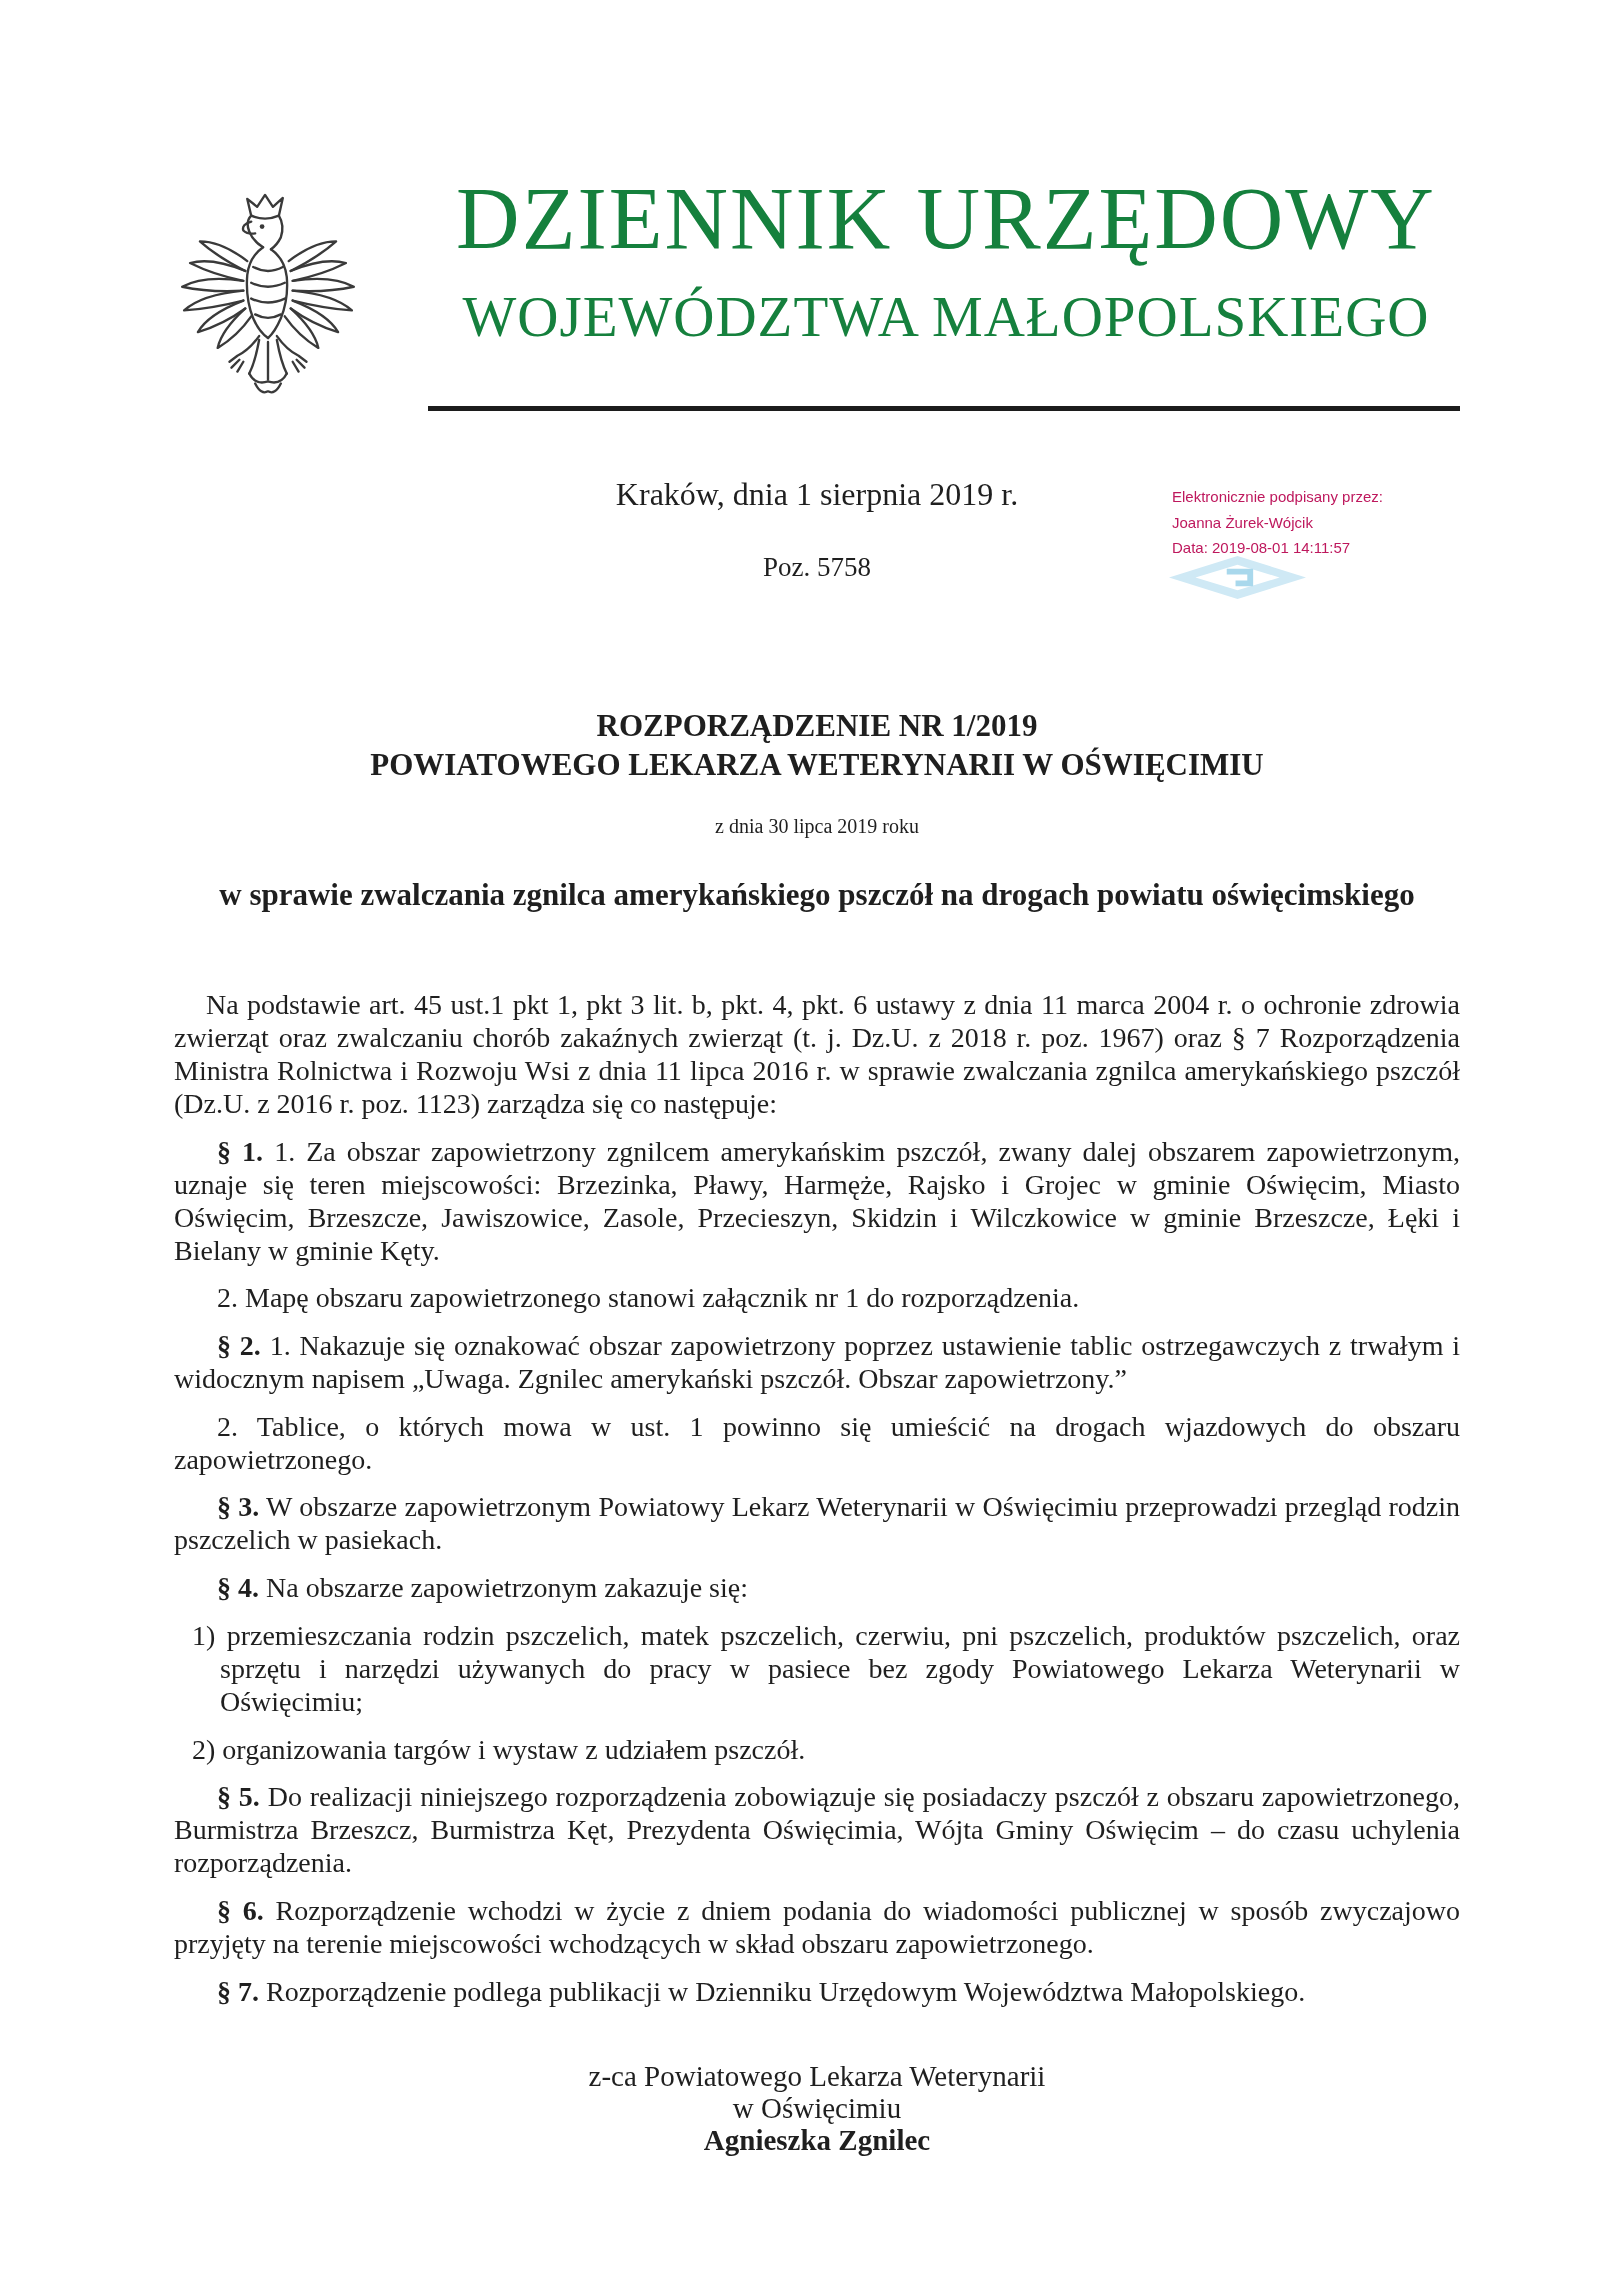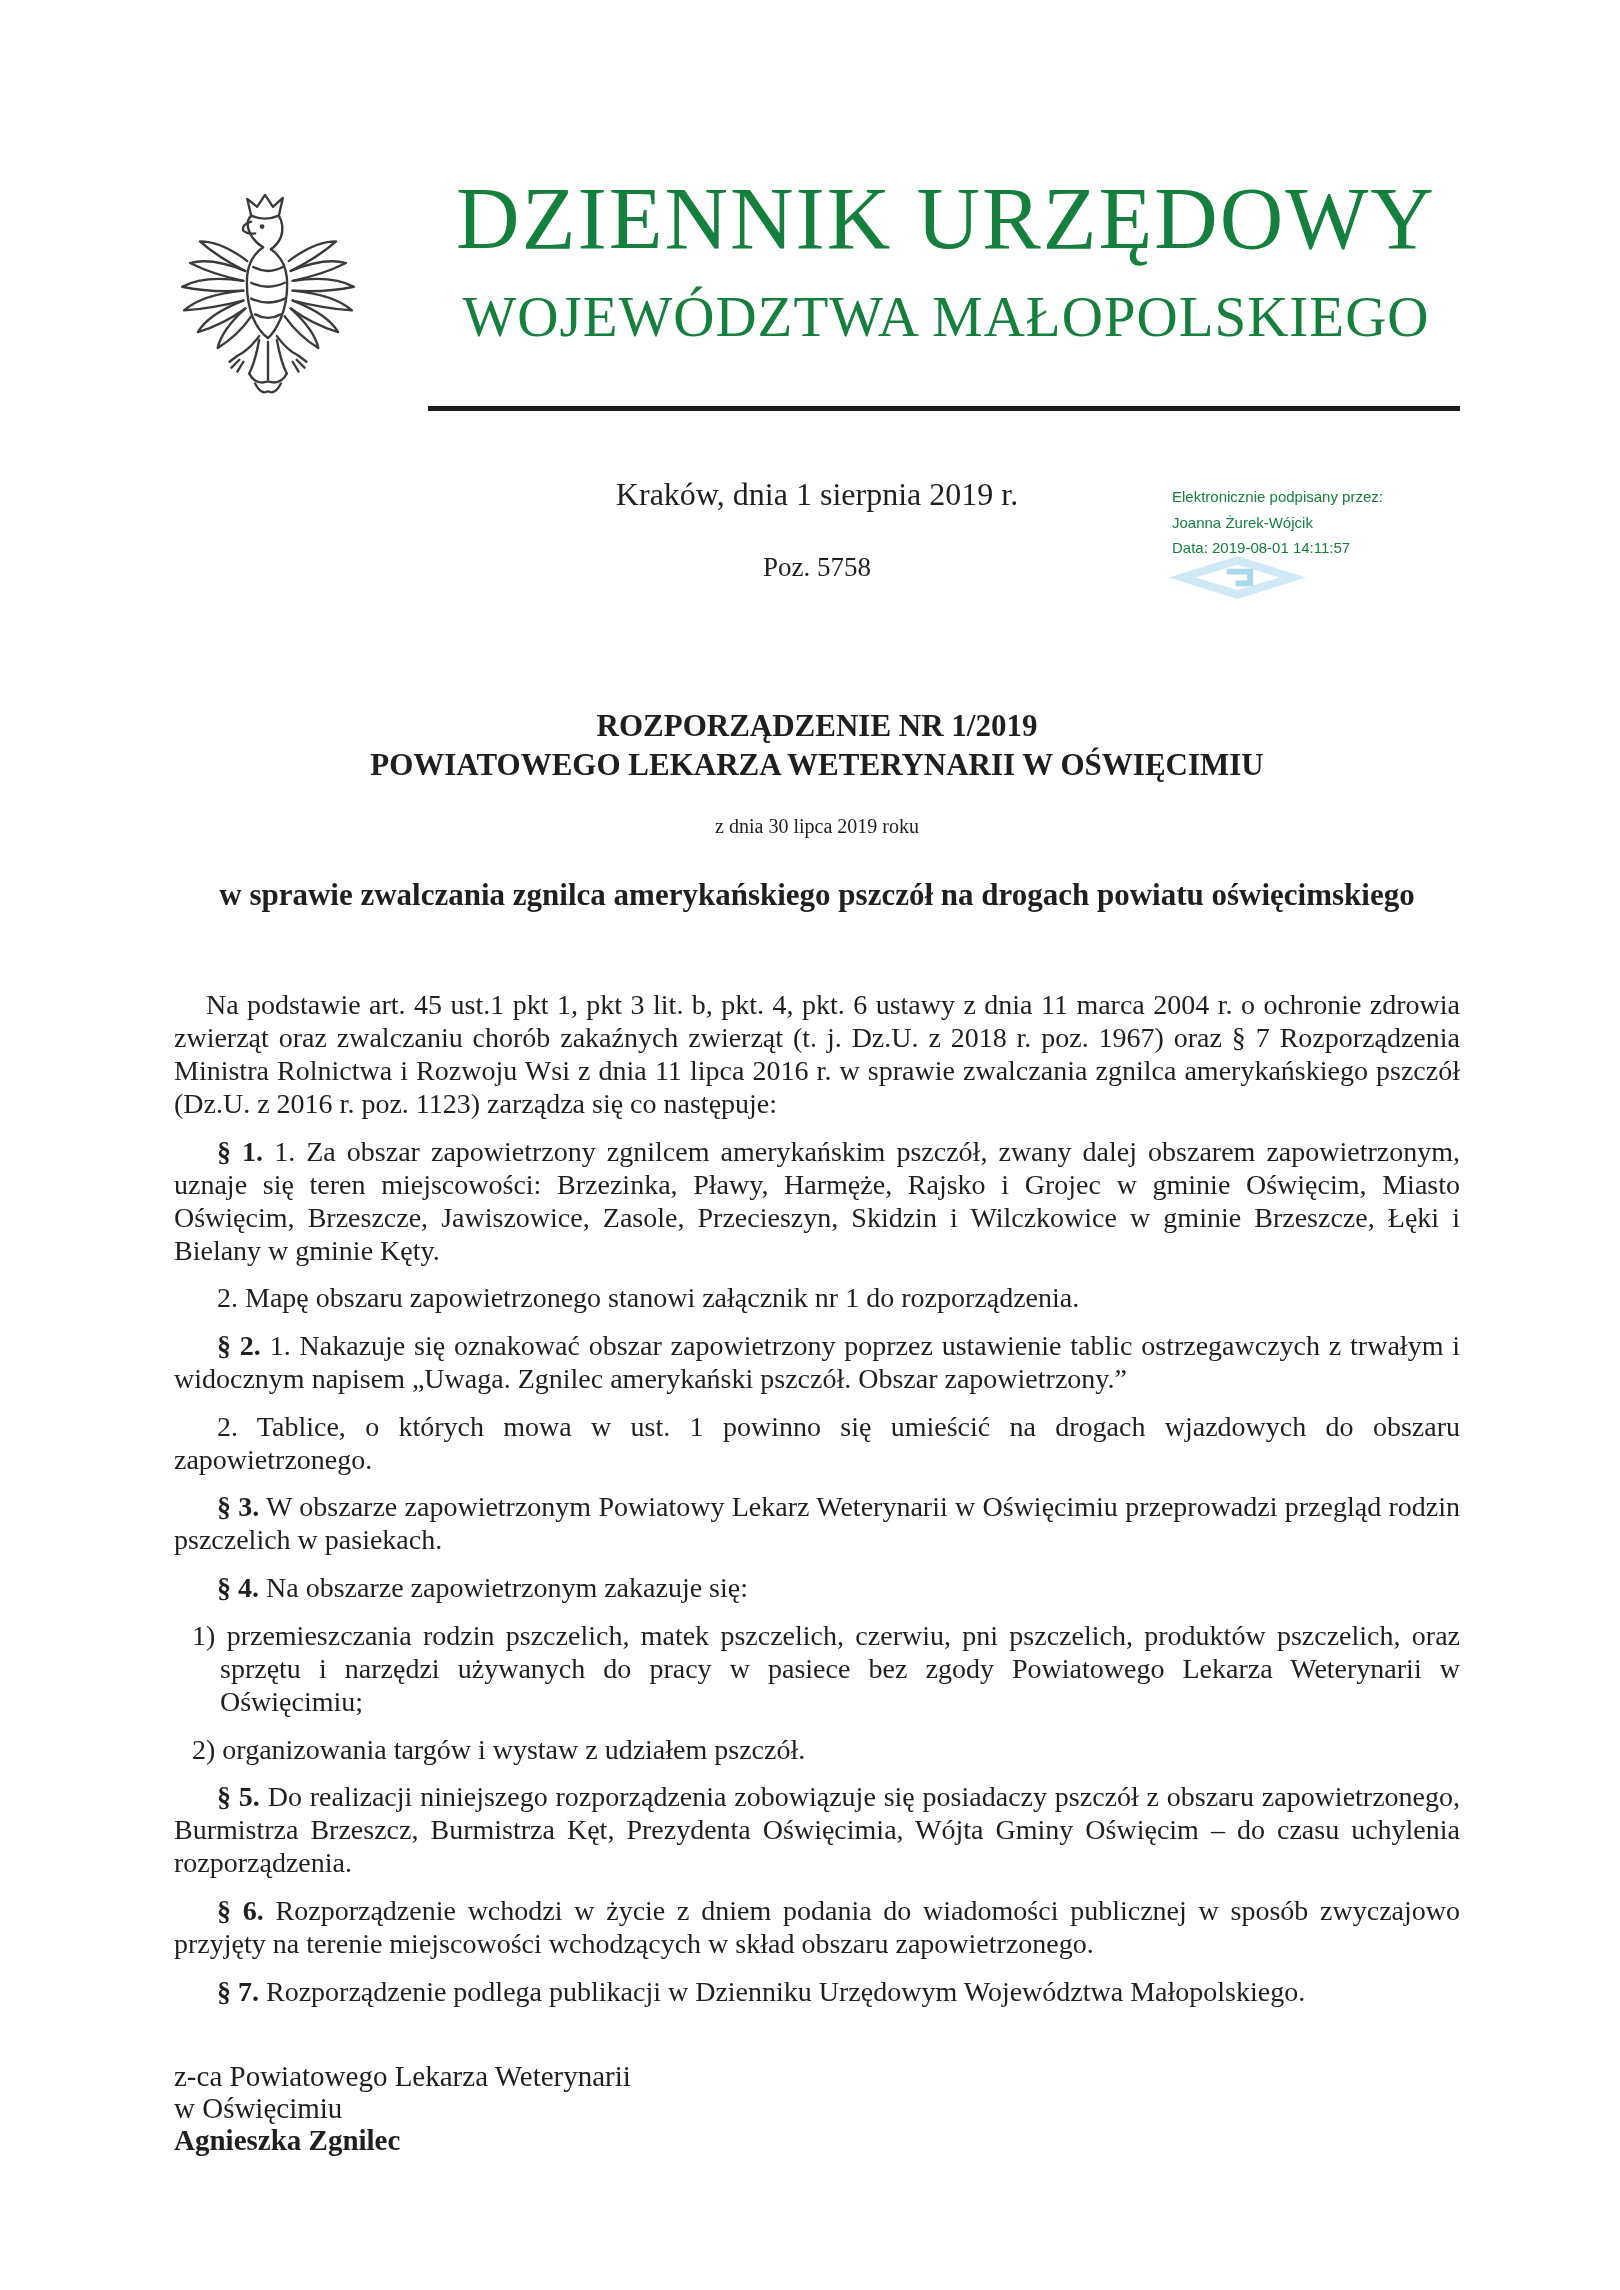--- a/index.html
+++ b/index.html
@@ -20,38 +20,38 @@
   .mast2 { font-size:57px; line-height:61px; letter-spacing:1px; margin-top:20px; white-space:nowrap; }
   .rule  { position:absolute; left:428px; top:406px; width:1032px; height:4.9px; background:#1c1c1c; }
 
   
   .place-date { position:absolute; left:174px; top:476px; width:1286px; text-align:center; font-size:32px; }
   .poz        { position:absolute; left:174px; top:552px; width:1286px; text-align:center; font-size:27px; }
 
   
   .esig { position:absolute; left:1172px; top:484px; width:304px;
           font-family:"Liberation Sans", sans-serif; font-size:15px;
-          line-height:25.5px; color:#15803d; }
+          line-height:25.5px; color:#be185d; }
   .esig-logo { position:absolute; left:-3.9px; top:71px; width:139px; height:45px; }
 
   
   .act-head   { position:absolute; left:174px; top:678px; width:1286px; text-align:center;margin-top:28px; }
   .act-title  { font-size:31px; line-height:39px; font-weight:bold; }
   .act-date   { font-size:20px; line-height:35px; margin-top:24.5px; }
   .act-subject{ font-size:31px; line-height:37px; font-weight:bold; margin-top:32px; }
 
   
   .body-text { position:absolute; left:174px; top:988px; width:1286px;
                font-size:28px; line-height:33px; text-align:justify; }
   .body-text p { margin:14.7px 0 0 0; text-indent:43px; }
   .body-text p:first-child { margin-top:0; text-indent:32px; }
   .bp { font-weight:bold; }
   .body-text p.item { padding-left:46px; text-indent:-28px; }
 
-  .closing { margin-top:52px; text-align:left; font-size:29px; line-height:32px; text-indent:0; }
+  .closing { margin-top:52px; text-align:center; font-size:29px; line-height:32px; text-indent:0; }
   .closing div { text-indent:0; }
   .closing .signer { font-weight:bold; }
 </style>
 </head>
 <body>
 
 <div class="page">
 
   <svg class="emblem" viewBox="0 0 190 228" fill="none" stroke="#3a3a3a" stroke-width="2.4" stroke-linecap="round" stroke-linejoin="round">
 

